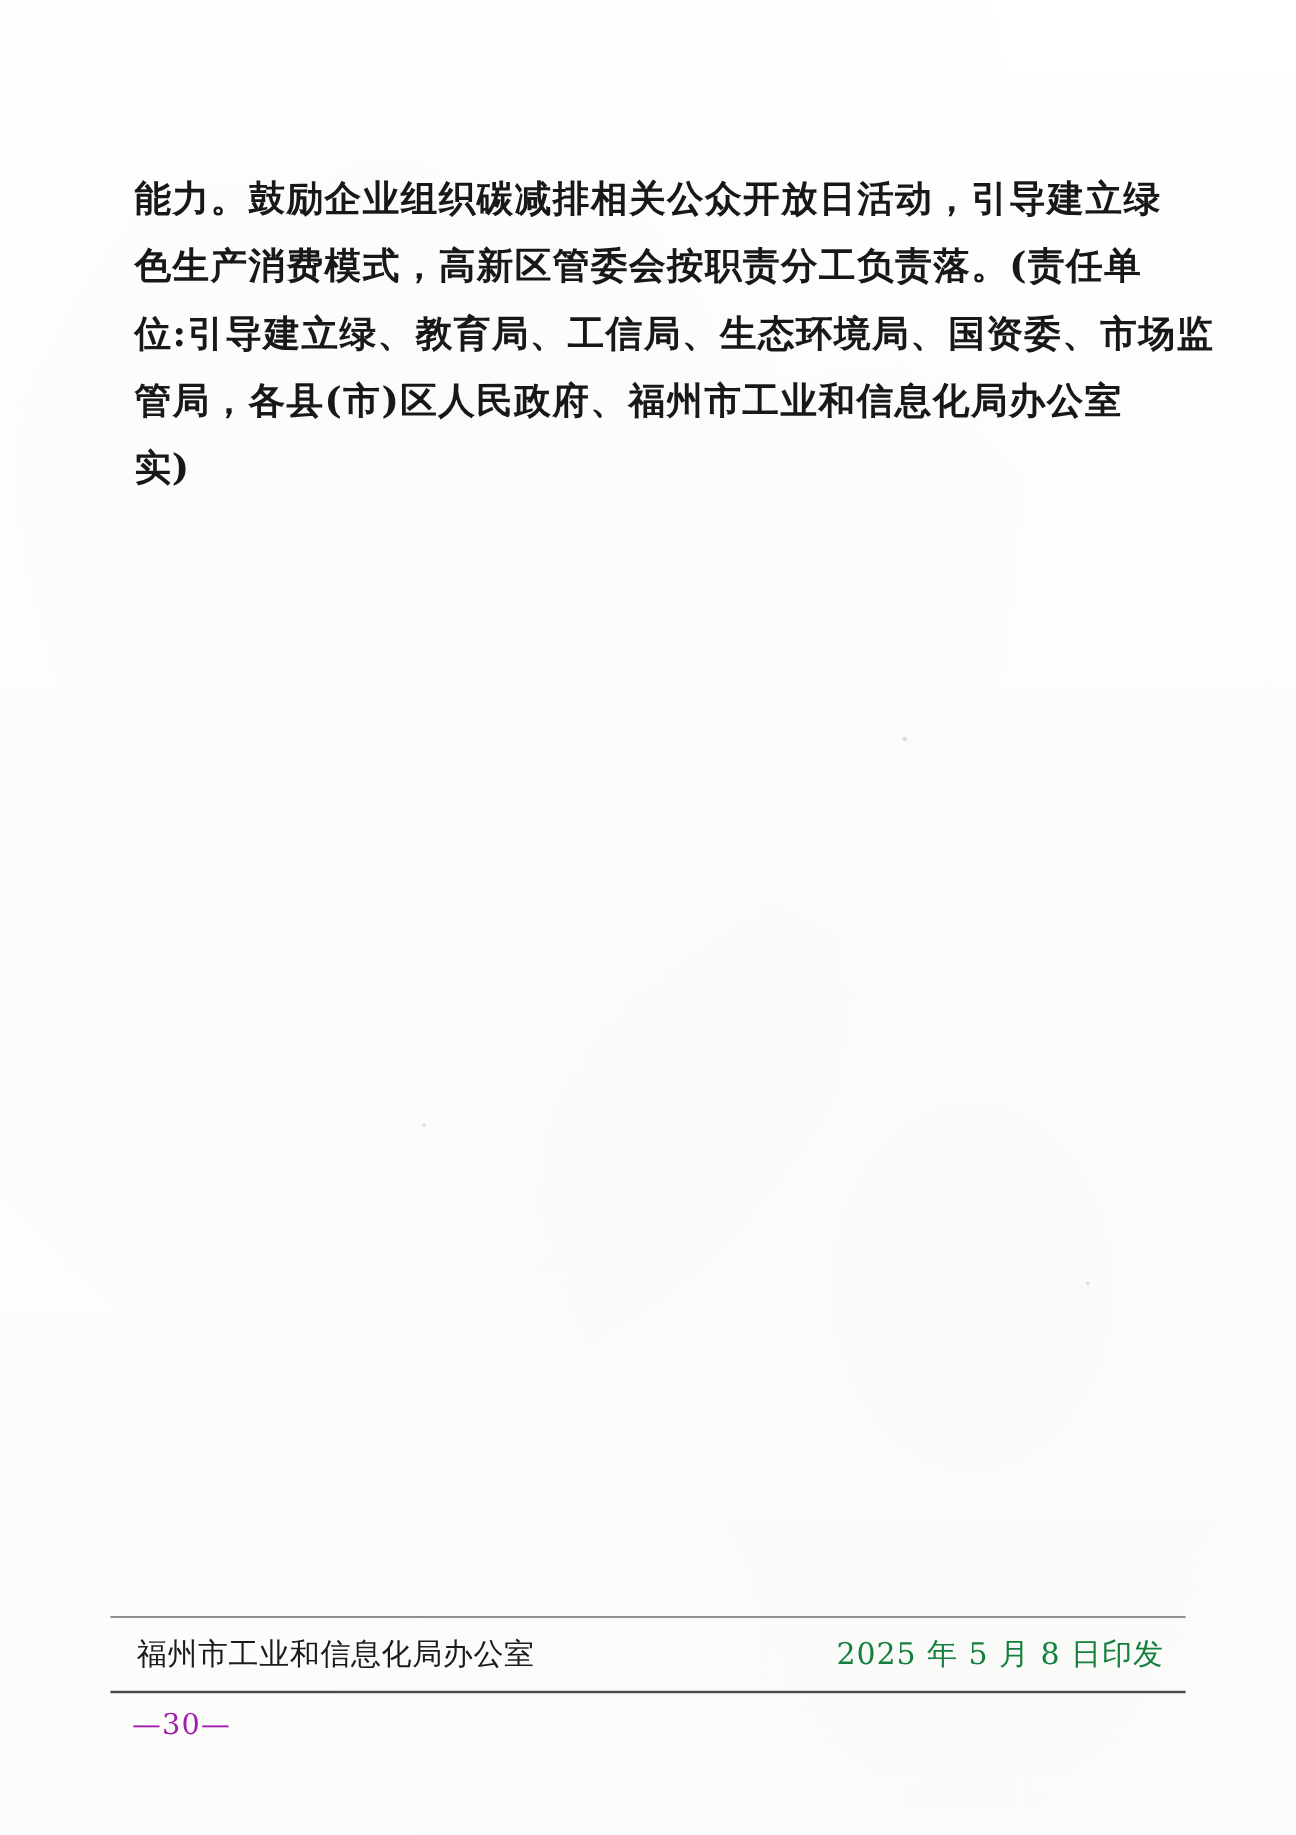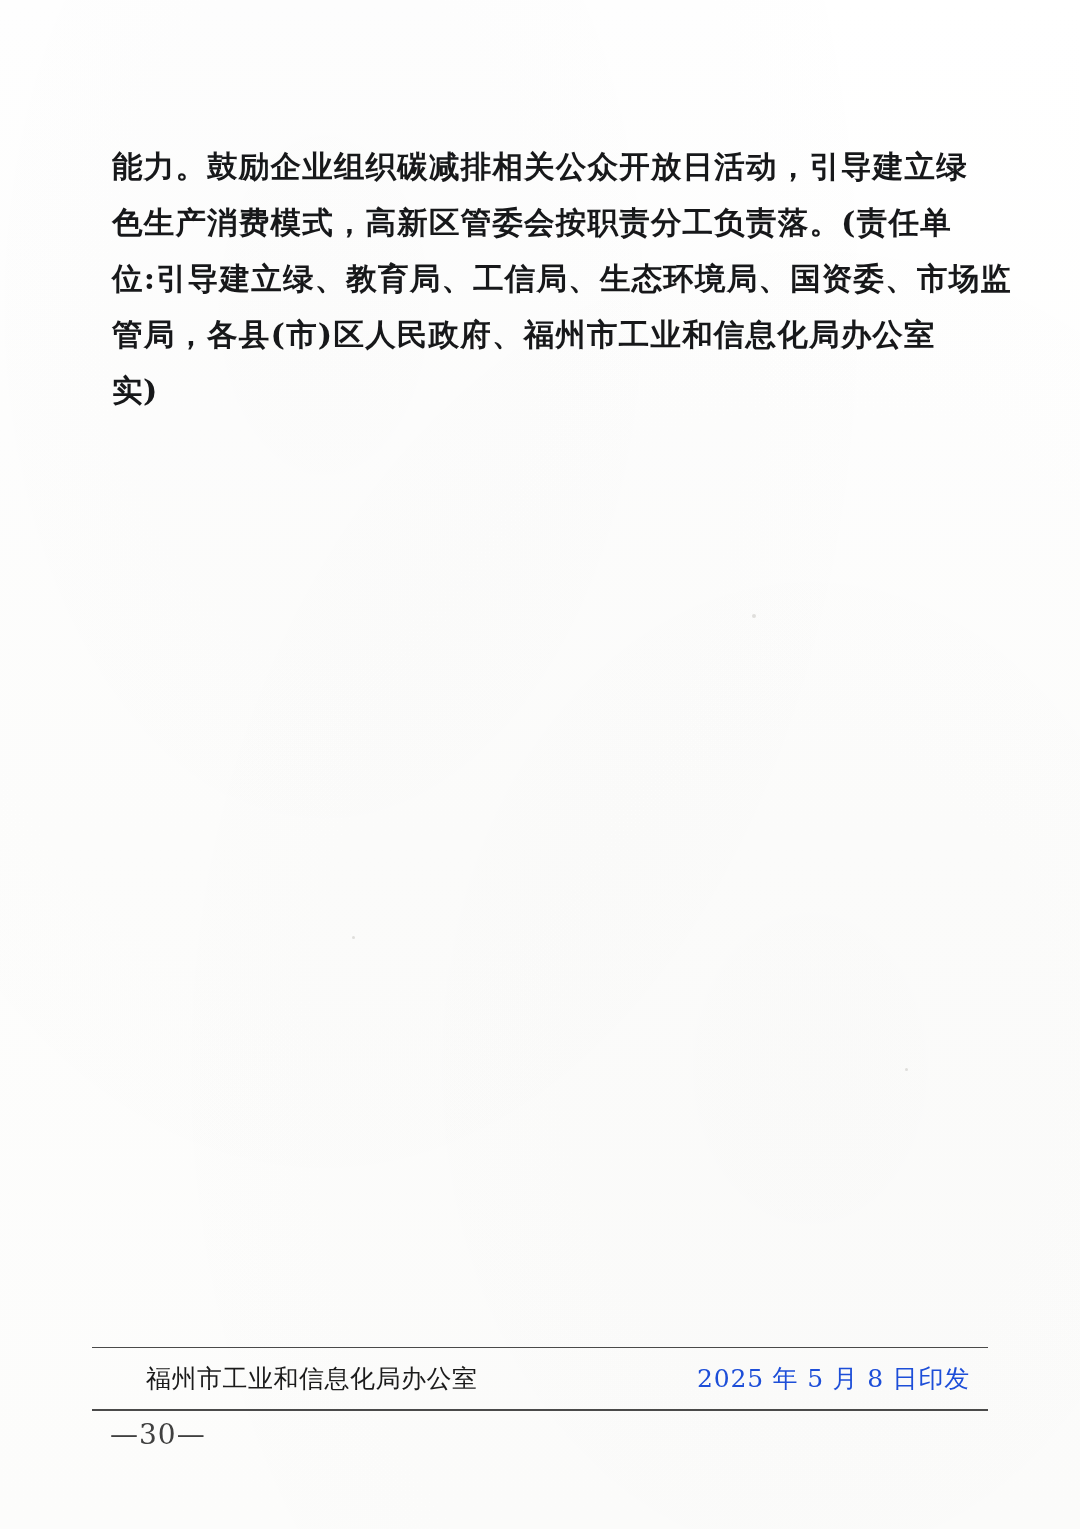--- a/index.html
+++ b/index.html
@@ -66,42 +66,41 @@
     display: flex;
     align-items: baseline;
     justify-content: space-between;
     padding: 0 18px 0 22px;
   }
   .footer-left {
     font-size: 25px;
     letter-spacing: 0.5px;
     color: #1b1b1b;
     font-family: "DejaVu Serif", "Liberation Serif", serif;
-    margin-left: 32px;
   }
   .footer-right {
     font-size: 25px;
     letter-spacing: 0.8px;
-    color: #1d4ed8;
+    color: #15803d;
     font-family: "DejaVu Serif", "Liberation Serif", serif;
   }
   .footer-rule-bottom {
     height: 1.6px;
     background: #2a2a2a;
     width: 100%;
     margin-top: 14px;
     opacity: 0.85;
   }
   .page-number {
     position: absolute;
     left: 110px;
     bottom: 78px;
-    font-size: 28px;
+    font-size: 24px;
     letter-spacing: 1px;
-    color: #404040;
+    color: #a21caf;
     font-family: "DejaVu Serif", "Liberation Serif", serif;
   }
   .speck {
     position: absolute;
     background: #c9c7c2;
     border-radius: 50%;
     opacity: 0.55;
     pointer-events: none;
   }
 </style>

